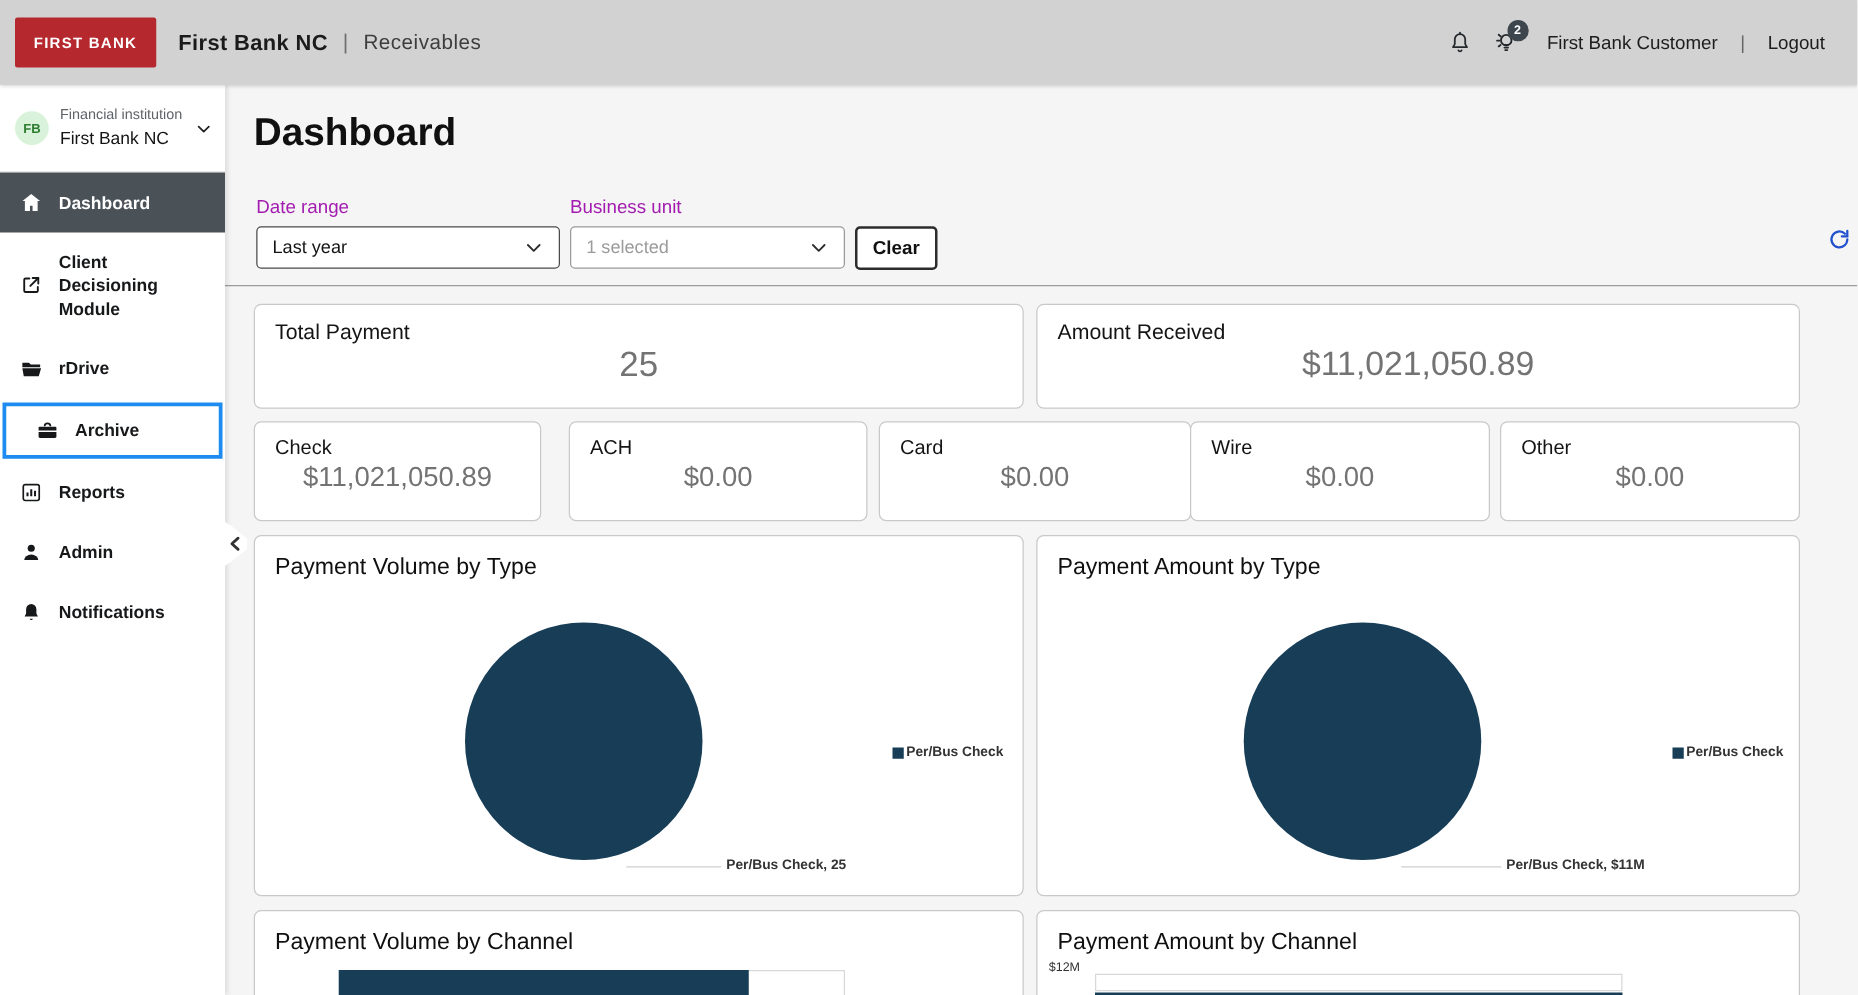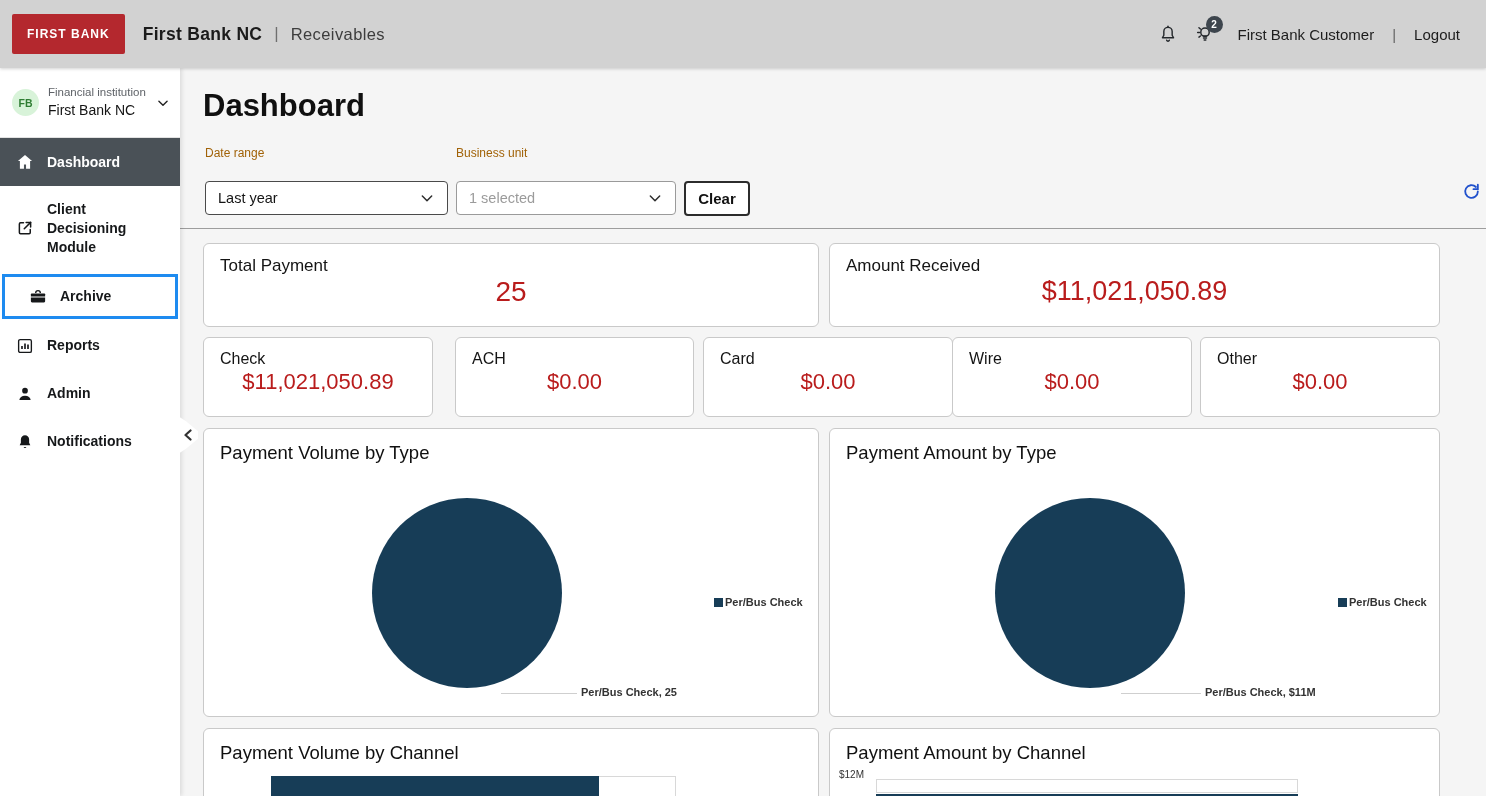--- a/index.html
+++ b/index.html
@@ -47,38 +47,38 @@
   .nav-item.selected .nav-icon { color:#fff; }
   .nav-item.highlighted { border:3px solid #1e8bf0; margin:3px 2px; padding:10px 24px; min-height:44px; }
   .collapse-tab { position:absolute; left:178px; top:416px; width:20px; height:38px; background:#fff;
                   clip-path:polygon(0 0,40% 14%,100% 40%,100% 60%,40% 86%,0 100%);
                   display:flex; align-items:center; justify-content:center; z-index:6; cursor:pointer;
                   color:#333; }
 
   
   .main { position:absolute; left:180px; top:68px; width:1306px; height:728px; }
   .page-title { position:absolute; left:23px; top:20px; font-size:31px; font-weight:600; color:#101010; }
-  .filter-label { position:absolute; top:78px; font-size:12px; color:#a16207; }
+  .filter-label { position:absolute; top:89px; font-size:15px; color:#a21caf; }
   .lbl-date { left:25px; } .lbl-bu { left:276px; }
   .dropdown { position:absolute; top:113px; height:34px; background:#fff; border-radius:4px;
               display:flex; align-items:center; justify-content:space-between; padding:0 12px;
               font-size:14.5px; cursor:pointer; }
   .dd-date { left:25px; width:243px; border:1px solid #4a4a4a; color:#141414; }
   .dd-bu { left:276px; width:220px; border:1px solid #9a9a9a; color:#9b9b9b; }
   .dd-chevron { display:flex; color:#2c2c2c; }
   .clear-btn { position:absolute; left:504px; top:113px; width:66px; height:35px; background:#fff;
                border:2px solid #2c2c2c; border-radius:4px; font-weight:bold; font-size:15px;
                color:#111; cursor:pointer; font-family:inherit; }
   .refresh-btn { position:absolute; left:1282px; top:114px; background:none; border:none;
                  color:#2151cc; cursor:pointer; display:flex; }
   .filter-divider { position:absolute; top:160px; left:0; width:1306px; height:1px; background:#9d9d9d; }
 
   .card { position:absolute; background:#fff; border:1px solid #c9c9c9; border-radius:6px; }
   .card-label { position:absolute; left:16px; top:12px; font-size:17px; color:#141414; }
-  .card-value { position:absolute; left:0; right:0; text-align:center; font-size:28px; color:#b91c1c; }
+  .card-value { position:absolute; left:0; right:0; text-align:center; font-size:28px; color:#737373; }
 
   .c-total   { left:23px;  top:175px; width:616px; height:84px; }
   .c-amount  { left:649px; top:175px; width:611px; height:84px; }
   .c-total .card-value  { top:32px; }
   .c-amount .card-value { top:32px; font-size:27px; }
 
   .c-small { top:269px; height:80px; }
   .c-small .card-label { font-size:16px; }
   .c-small .card-value { top:31px; font-size:22px; }
   .c-check { left:23px;  width:230px; }
@@ -179,20 +179,28 @@
         <span class="nav-icon">
           <svg width="18" height="18" viewBox="0 0 24 24" fill="none" stroke="currentColor" stroke-width="2" stroke-linecap="round" stroke-linejoin="round">
             <path d="M10 5H6a1.5 1.5 0 0 0-1.5 1.5V18A1.5 1.5 0 0 0 6 19.5h11.5A1.5 1.5 0 0 0 19 18v-4"></path>
             <path d="M13.5 4.5H19.5V10.5"></path>
               <path d="M19.5 4.5L11 13"></path>
           </svg>
         </span>
         <span>Client Decisioning Module</span>
       </div>
 
+      <div class="nav-item">
+        <span class="nav-icon">
+          <svg width="18" height="18" viewBox="0 0 24 24" fill="currentColor">
+              <path d="M2.5 5.5h7l2 2h10v3h-19zM2.5 11.5h20L20 20H4z"></path>
+            </svg>
+        </span>
+        <span>rDrive</span>
+      </div>
 
       <div class="nav-item highlighted">
         <span class="nav-icon">
           <svg width="18" height="18" viewBox="0 0 24 24" fill="currentColor">
             <path d="M8 8a4 4 0 0 1 8 0h-1.8a2.2 2.2 0 0 0-4.4 0z"></path>
             <path d="M3.5 8.5h17a1 1 0 0 1 1 1v3h-19v-3a1 1 0 0 1 1-1z"></path>
             <path d="M2.5 14h19v5a1.5 1.5 0 0 1-1.5 1.5H4A1.5 1.5 0 0 1 2.5 19z"></path>
           </svg>
         </span>
         <span>Archive</span>

